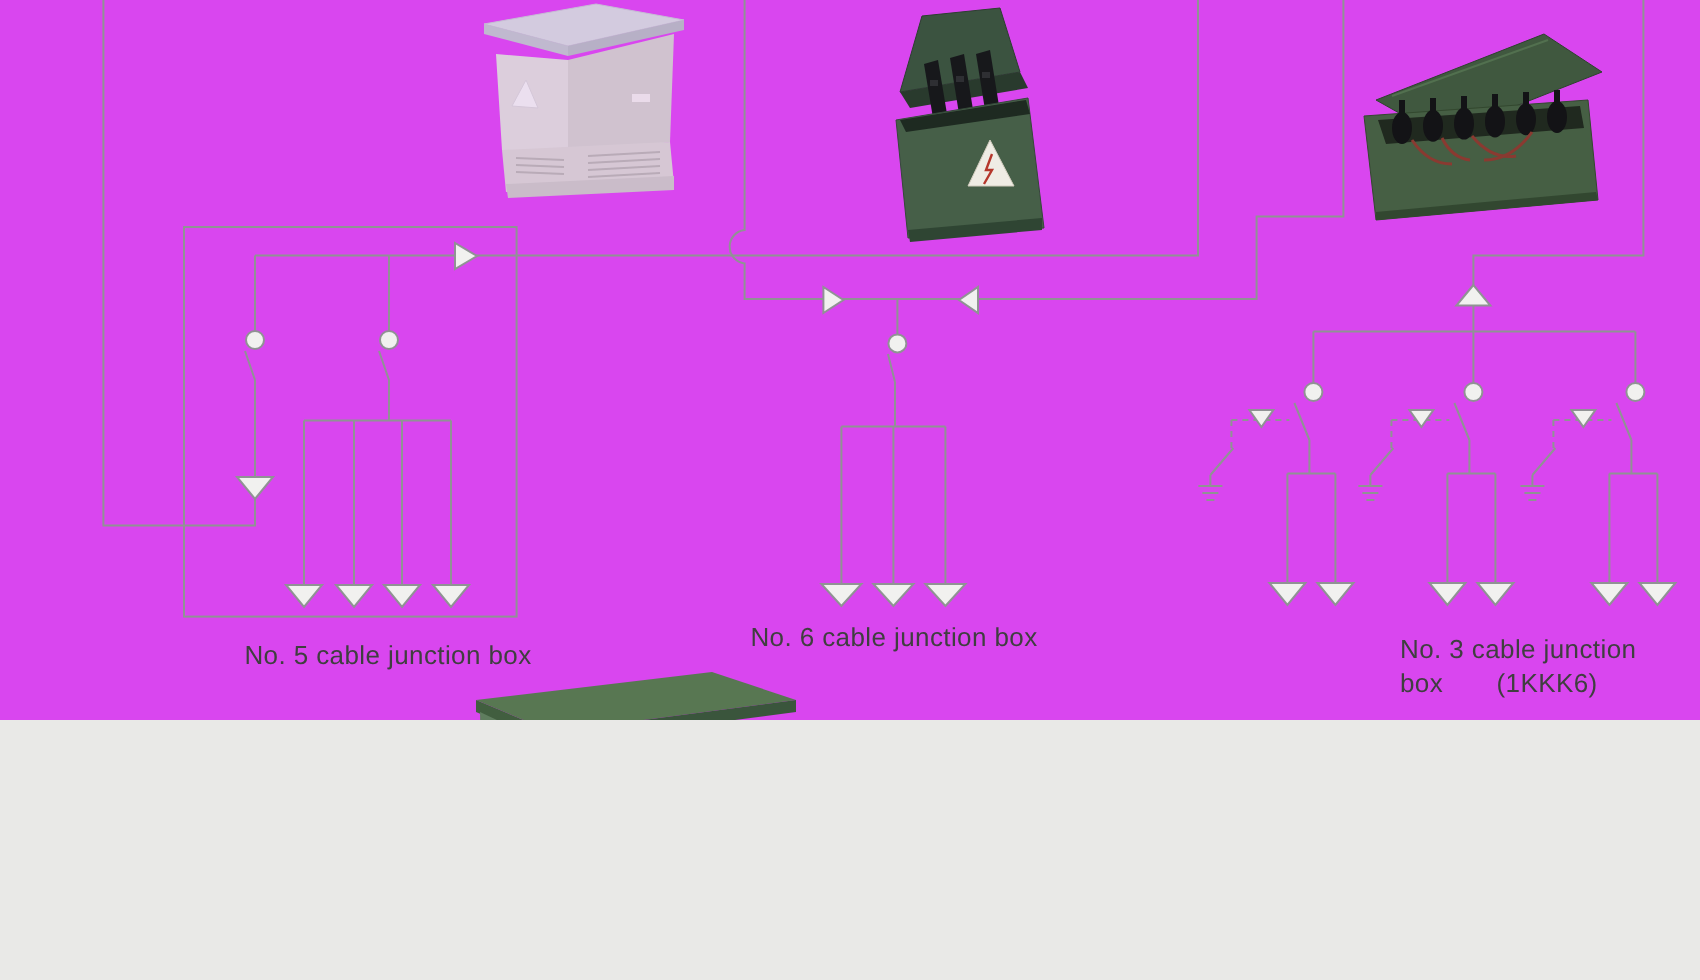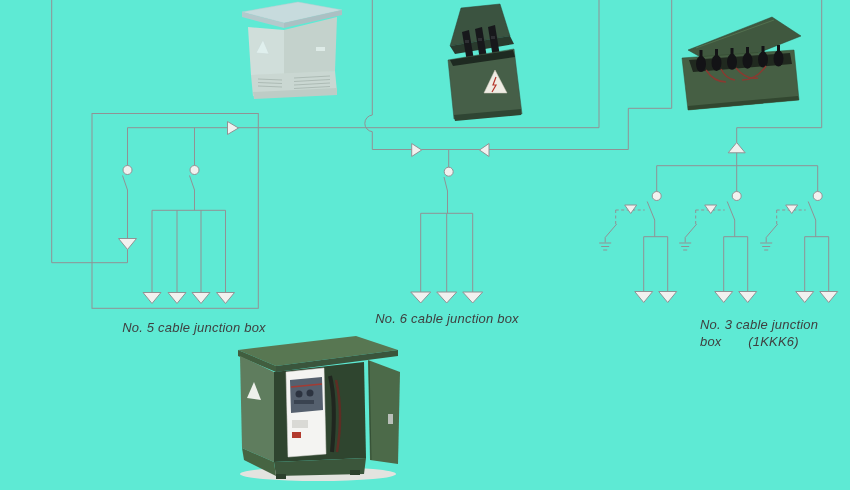--- a/index.html
+++ b/index.html
@@ -2,24 +2,23 @@
 <html><head>
 <meta charset="utf-8">
 <style>
   html,body{margin:0;padding:0;}
   body{
     font-family:"Liberation Sans", sans-serif;
     background:#e9e9e7;
   }
   .stage{
     position:relative;
-    width:850px;height:490px;
-    background:#5eead4;
+    width:850px;height:360px;
+    background:#d946ef;
     overflow:hidden;
-    font-style:italic;
   }
   svg{position:absolute;left:0;top:0;}
   .illu{position:absolute;}
   .caption{
     position:absolute;
     font-size:13px;
     line-height:16px;
     color:#3f3f3f;
     letter-spacing:.2px;
   }

